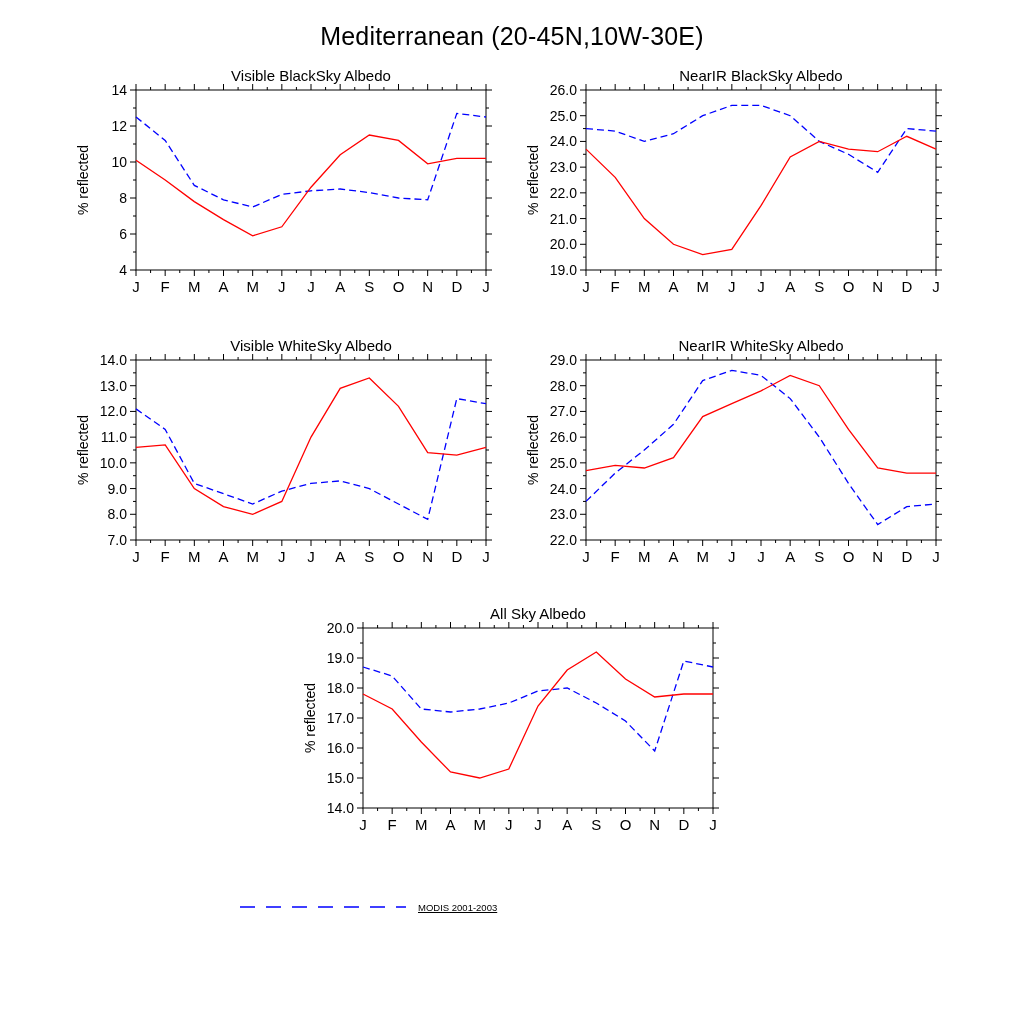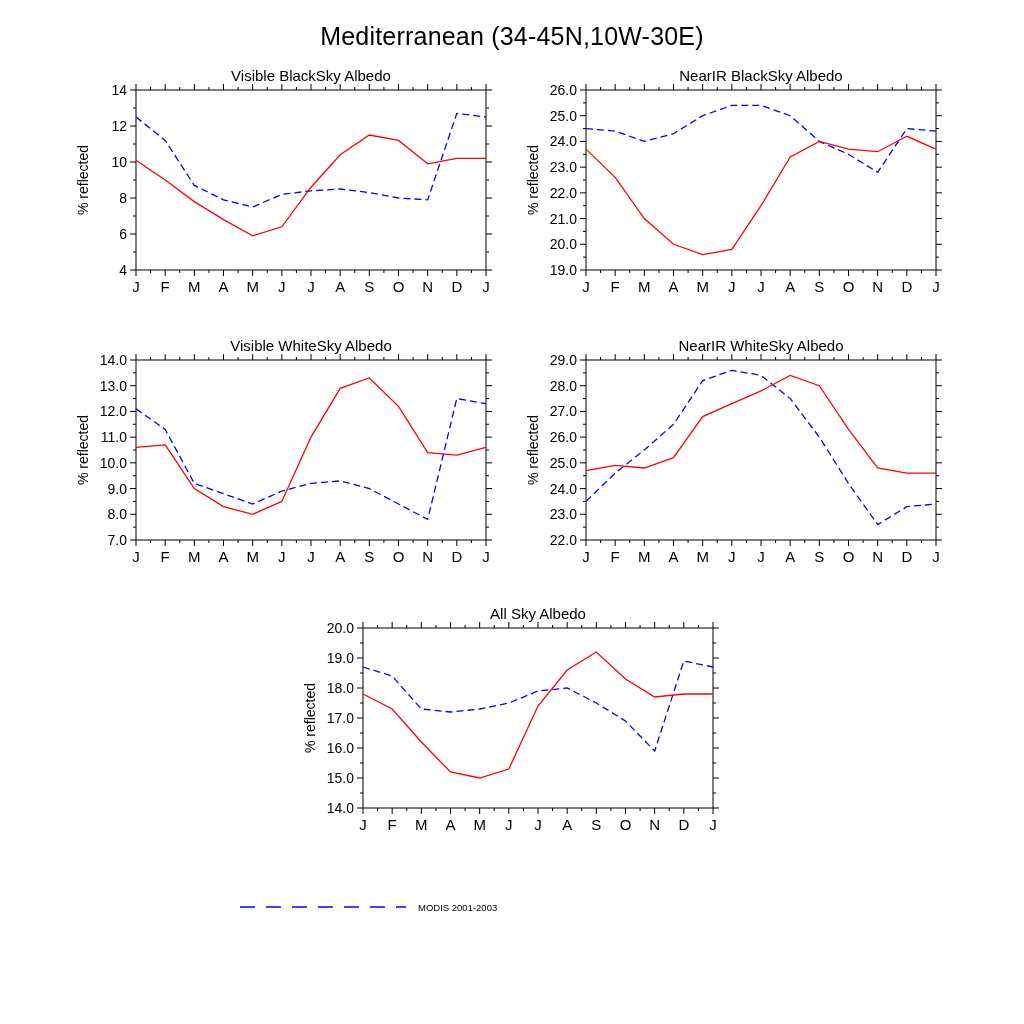--- a/index.html
+++ b/index.html
@@ -11,21 +11,21 @@
   svg text{font-family:"Liberation Sans", sans-serif;fill:#000;}
   .legend-item{position:absolute;display:flex;align-items:center;}
   .legend-item svg{display:block;}
   .legend-label{font-size:9px;margin-left:10px;white-space:nowrap;}
 </style>
 </head>
 <body>
 
 <div id="page">
 
-  <div id="figure-title">Mediterranean (34-45N,10W-30E)</div>
+  <div id="figure-title">Mediterranean (20-45N,10W-30E)</div>
 
   <div class="chart" style="left:66px;top:60px;"><svg width="440" height="255">
         <rect x="70" y="30" width="350" height="180" fill="none" stroke="#000" stroke-width="1"></rect>
         <line x1="70" y1="210" x2="70" y2="216" stroke="#000" stroke-width="1"></line>
         <line x1="70" y1="30" x2="70" y2="24" stroke="#000" stroke-width="1"></line>
         <text x="70" y="232" text-anchor="middle" font-size="15">J</text>
         <line x1="84.58333333333334" y1="210" x2="84.58333333333334" y2="213" stroke="#000" stroke-width="1"></line>
         <line x1="84.58333333333334" y1="30" x2="84.58333333333334" y2="27" stroke="#000" stroke-width="1"></line>
         <line x1="99.16666666666667" y1="210" x2="99.16666666666667" y2="216" stroke="#000" stroke-width="1"></line>
         <line x1="99.16666666666667" y1="30" x2="99.16666666666667" y2="24" stroke="#000" stroke-width="1"></line>
@@ -543,17 +543,17 @@
         <text x="245" y="21" text-anchor="middle" font-size="15">All Sky Albedo</text>
         <text x="22" y="120" text-anchor="middle" font-size="14" transform="rotate(-90 22 120)">% reflected</text>
         <polyline points="70.0,69.0 99.2,78.0 128.3,111.0 157.5,114.0 186.7,111.0 215.8,105.0 245.0,93.0 274.2,90.0 303.3,105.0 332.5,123.0 361.7,153.0 390.8,63.0 420.0,69.0" fill="none" stroke="#0000ff" stroke-width="1.3" stroke-dasharray="7,4"></polyline>
         <polyline points="70.0,96.0 99.2,111.0 128.3,144.0 157.5,174.0 186.7,180.0 215.8,171.0 245.0,108.0 274.2,72.0 303.3,54.0 332.5,81.0 361.7,99.0 390.8,96.0 420.0,96.0" fill="none" stroke="#ff0000" stroke-width="1.3"></polyline>
       </svg></div>
 
   <div class="legend-item" style="left:238px;top:901px;">
     <svg width="170" height="12">
       <line x1="2" y1="6" x2="168" y2="6" stroke-width="1.4" stroke="#0000ff" stroke-dasharray="15,11"></line>
     </svg>
-    <span class="legend-label" style="font-size:9.5px;">MODIS 2001-2003</span>
+    <span class="legend-label" style="font-size:9.5px;text-decoration:underline;">MODIS 2001-2003</span>
   </div>
 
 
 </div>
 
 </body></html>

